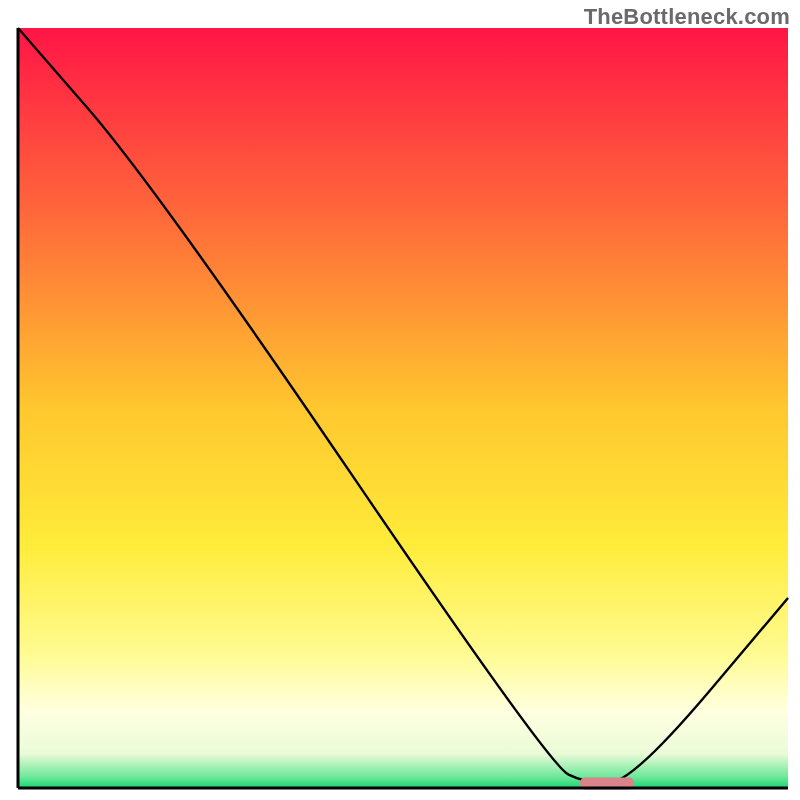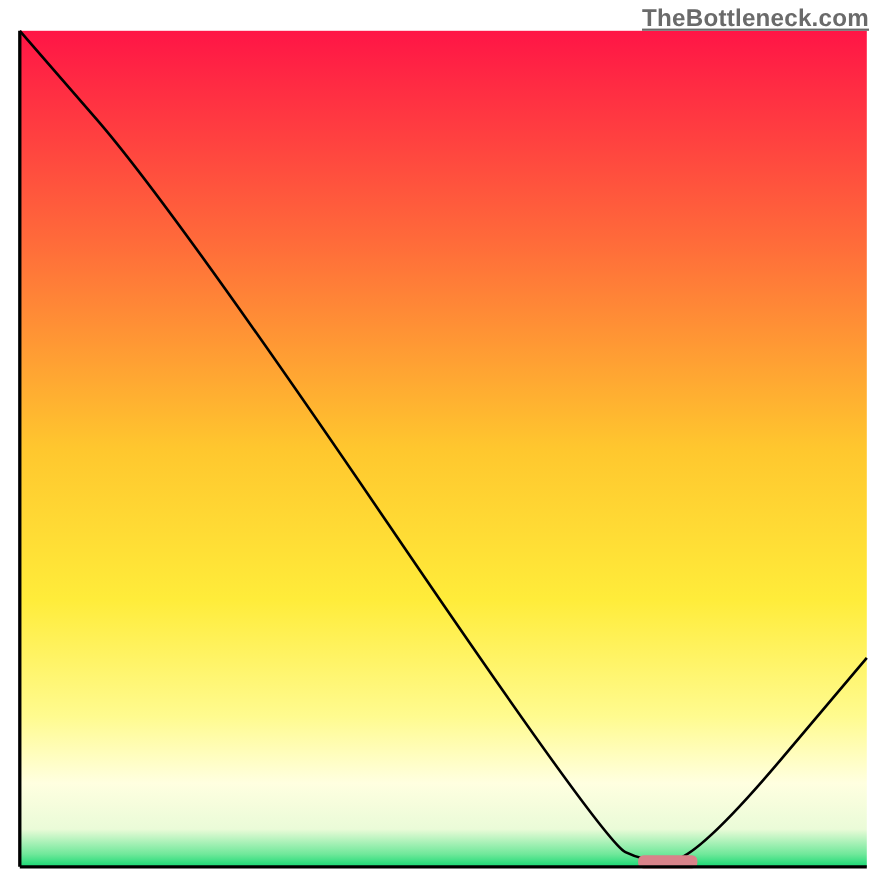--- a/index.html
+++ b/index.html
@@ -17,21 +17,20 @@
     height: 800px;
   }
   .watermark {
     position: absolute;
     top: 4px;
     right: 10px;
     font-size: 22px;
     font-weight: 600;
     color: #6a6a6a;
     letter-spacing: 0.2px;
-    text-decoration: underline;
   }
   svg {
     display: block;
   }
 </style>
 </head>
 <body>
 
 <div class="wrap">
   <div class="watermark">TheBottleneck.com</div>

